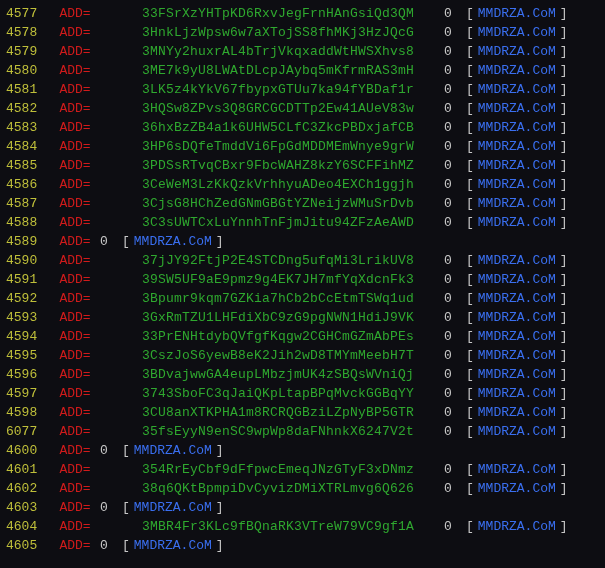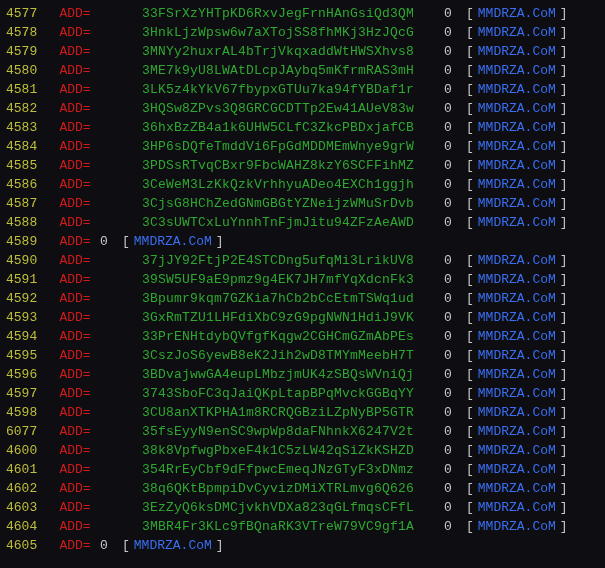--- a/index.html
+++ b/index.html
@@ -227,21 +227,20 @@
       <span class="label">ADD=</span>
       <span class="hash">35fsEyyN9enSC9wpWp8daFNhnkX6247V2t</span>
       <span class="zero">0</span>
       <span class="bracket">[</span>
       <span class="domain">MMDRZA.CoM</span>
       <span class="bracket">]</span>
     </div>
     <div class="row">
       <span class="num">4600</span>
       <span class="label">ADD=</span>
-      <span class="hash">38k8VpfwgPbxeF4k1C5zLW42qSiZkKSHZD</span>
       <span class="zero">0</span>
       <span class="bracket">[</span>
       <span class="domain">MMDRZA.CoM</span>
       <span class="bracket">]</span>
     </div>
     <div class="row">
       <span class="num">4601</span>
       <span class="label">ADD=</span>
       <span class="hash">354RrEyCbf9dFfpwcEmeqJNzGTyF3xDNmz</span>
       <span class="zero">0</span>
@@ -254,21 +253,20 @@
       <span class="label">ADD=</span>
       <span class="hash">38q6QKtBpmpiDvCyvizDMiXTRLmvg6Q626</span>
       <span class="zero">0</span>
       <span class="bracket">[</span>
       <span class="domain">MMDRZA.CoM</span>
       <span class="bracket">]</span>
     </div>
     <div class="row">
       <span class="num">4603</span>
       <span class="label">ADD=</span>
-      <span class="hash">3EzZyQ6ksDMCjvkhVDXa823qGLfmqsCFfL</span>
       <span class="zero">0</span>
       <span class="bracket">[</span>
       <span class="domain">MMDRZA.CoM</span>
       <span class="bracket">]</span>
     </div>
     <div class="row">
       <span class="num">4604</span>
       <span class="label">ADD=</span>
       <span class="hash">3MBR4Fr3KLc9fBQnaRK3VTreW79VC9gf1A</span>
       <span class="zero">0</span>

